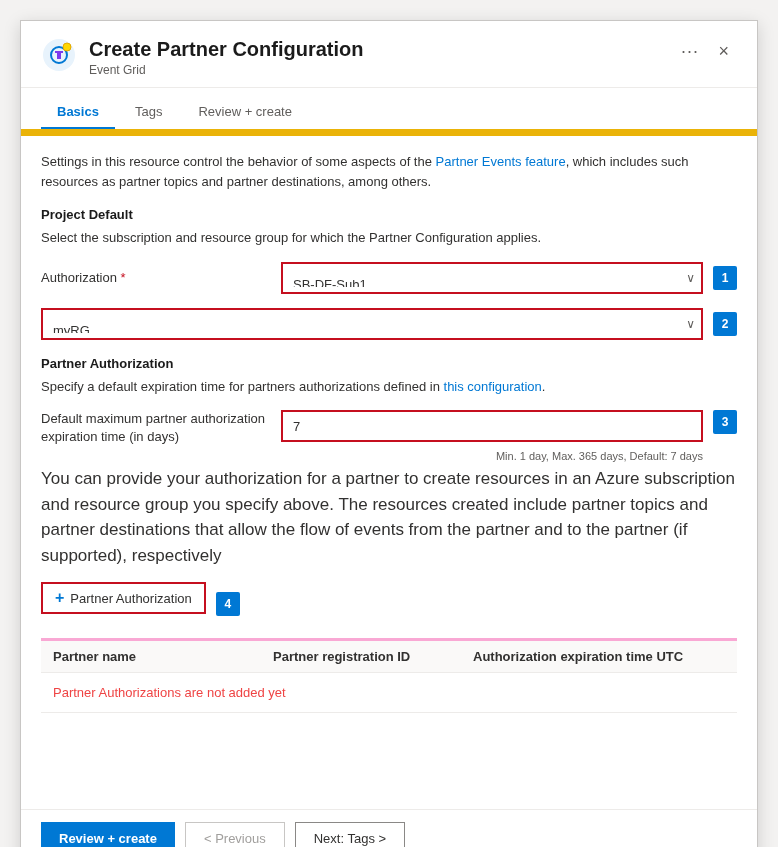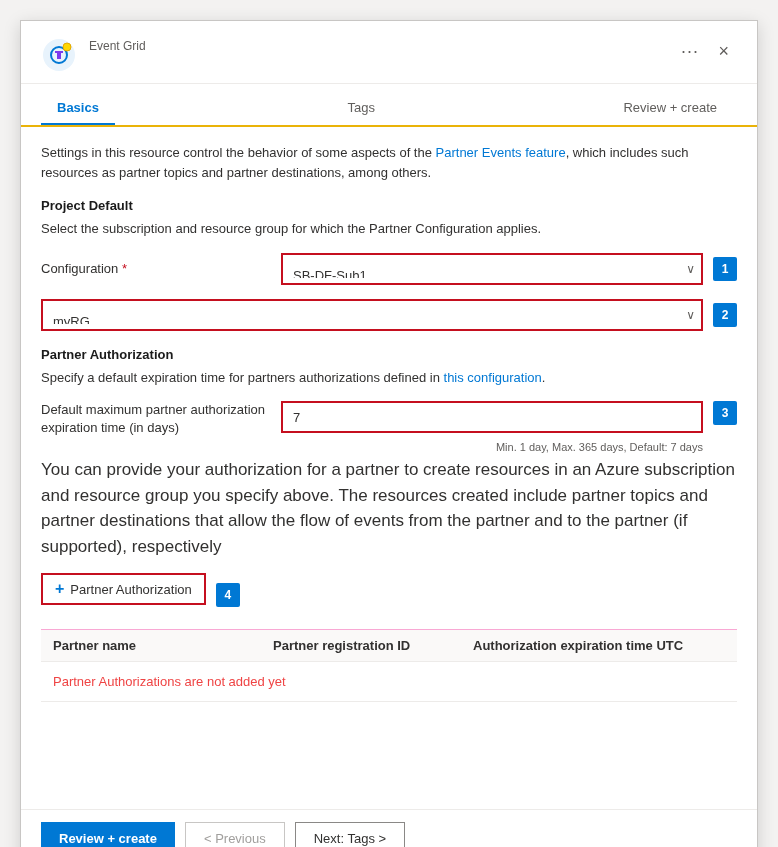--- a/index.html
+++ b/index.html
@@ -63,23 +63,22 @@
       border: none;
       cursor: pointer;
       font-size: 18px;
       color: #605e5c;
       padding: 4px 8px;
       margin-left: 4px;
     }
     .dialog-tabs {
       display: flex;
       padding: 0 20px;
-      border-bottom: 2px solid #eab308;
+      border-bottom: 7px solid #eab308;
       margin-top: 8px;
-      justify-content: space-between;
     }
     .tab {
       padding: 8px 16px;
       cursor: pointer;
       font-size: 13px;
       color: #605e5c;
       border-bottom: 2px solid transparent;
       margin-right: 4px;
     }
     .tab.active {
@@ -237,21 +236,21 @@
       color: #323130;
       margin-bottom: 12px;
     }
     .add-auth-btn .plus-icon {
       color: #0078d4;
       font-size: 16px;
       margin-right: 6px;
       font-weight: 600;
     }
     .table-container {
-      border-top: 1px solid #f9a8d4;
+      border-top: 3px solid #f9a8d4;
       border-bottom: 1px solid #edebe9;
     }
     .table-header {
       display: flex;
       padding: 8px 0;
       border-bottom: 1px solid #edebe9;
       background: #faf9f8;
     }
     .th {
       font-size: 13px;
@@ -314,20 +313,21 @@
 
   <div class="dialog-header">
 
     <svg class="dialog-icon" viewBox="0 0 36 36">
       <circle cx="18" cy="18" r="16" fill="#e8f3fc"></circle>
       <path d="M18 10 a8 8 0 1 1 0 16 a8 8 0 1 1 0-16 z" fill="none" stroke="#0078d4" stroke-width="2"></path>
       <path d="M14 14 L22 14 L22 16 L20 16 L20 22 L16 22 L16 16 L14 16 Z" fill="#7c3aed"></path>
       <circle cx="26" cy="10" r="4" fill="#ffd700" stroke="#e6a800" stroke-width="1"></circle>
     </svg>
     <div class="dialog-title-block">
+      <div class="dialog-title">Create Partner Configuration</div>
       <div class="dialog-subtitle">Event Grid</div>
     </div>
     <button class="dialog-menu-btn">···</button>
     <button class="dialog-close-btn">×</button>
   </div>
 
   <div class="dialog-tabs">
     <div class="tab active">Basics</div>
     <div class="tab">Tags</div>
     <div class="tab">Review + create</div>
@@ -339,21 +339,21 @@
       Settings in this resource control the behavior of some aspects of the
       <a class="link">Partner Events feature</a>,
       which includes such resources as partner topics and partner destinations, among others.
     </p>
 
     <div class="section-title">Project Default</div>
     <p class="section-desc">Select the subscription and resource group for which the Partner Configuration applies.</p>
 
     <div class="form-row">
       <div class="form-label">
-        <span>Configuration</span>
+        <span>Authorization</span>
         <span class="required-star"> *</span>
       </div>
       <div class="form-control-wrapper">
         <select class="select-field">
           <option>SB-DF-Sub1</option>
         </select>
         <span class="select-arrow">∨</span>
       </div>
       <div class="number-badge">1</div>
     </div>

